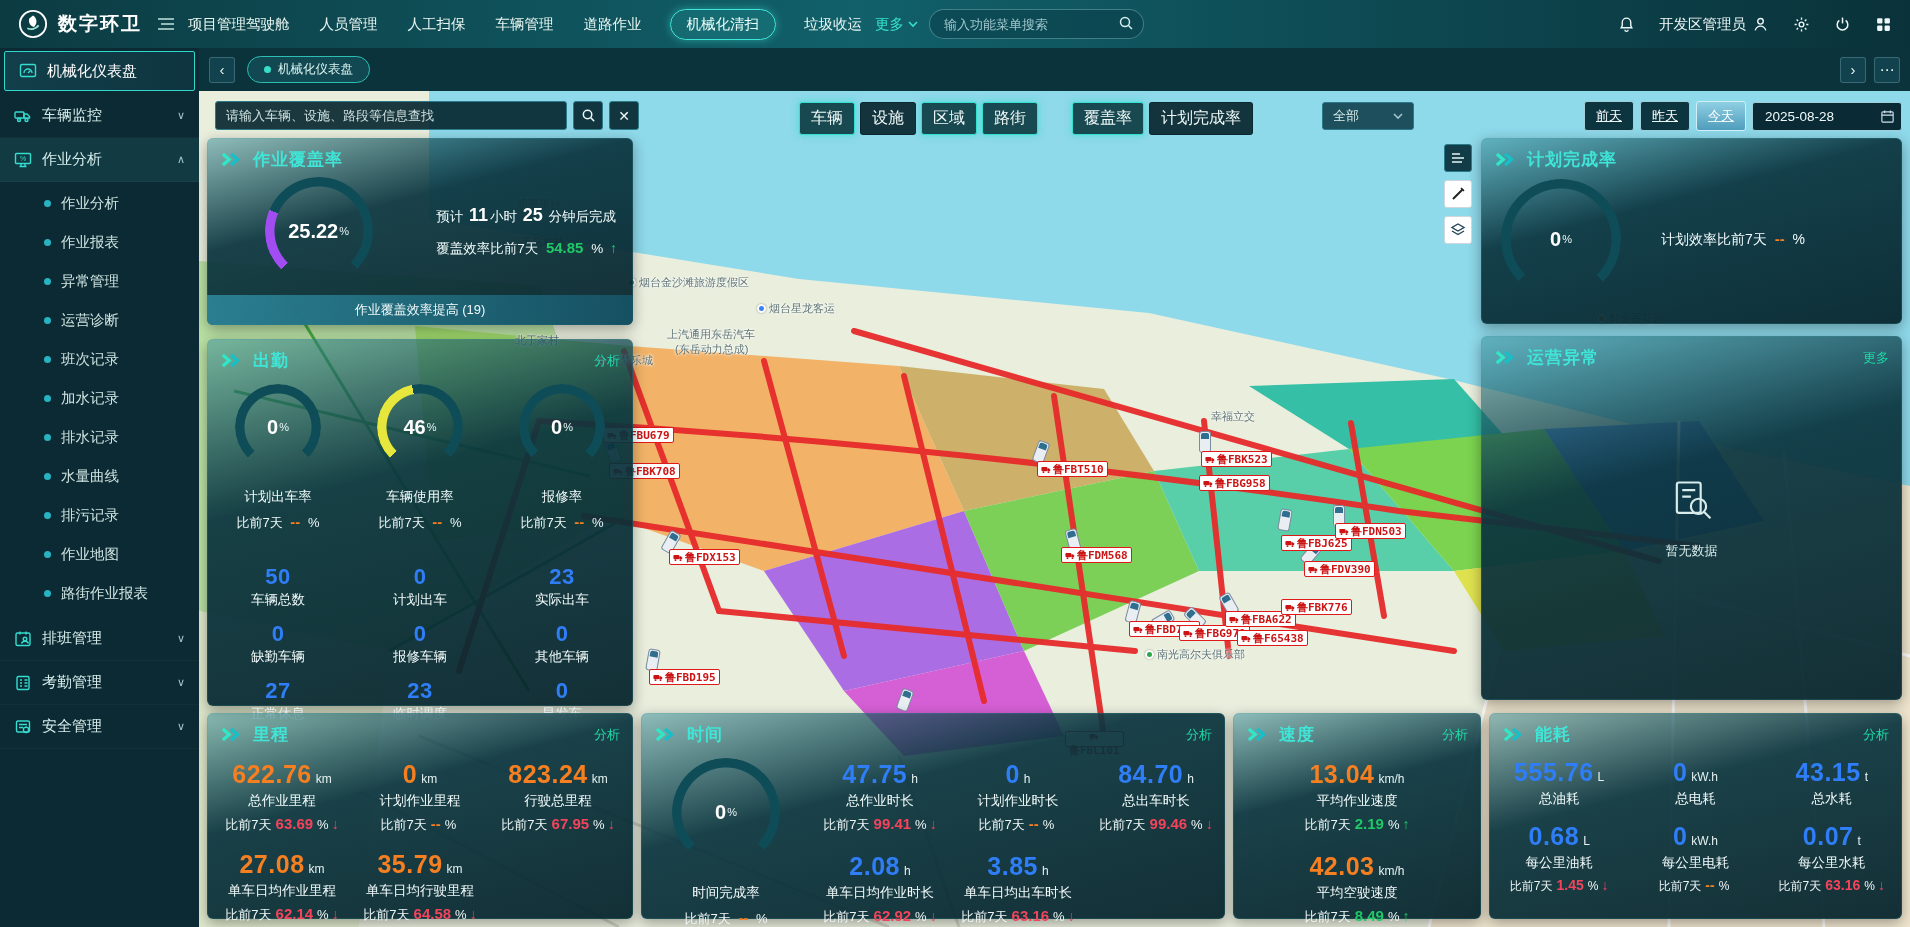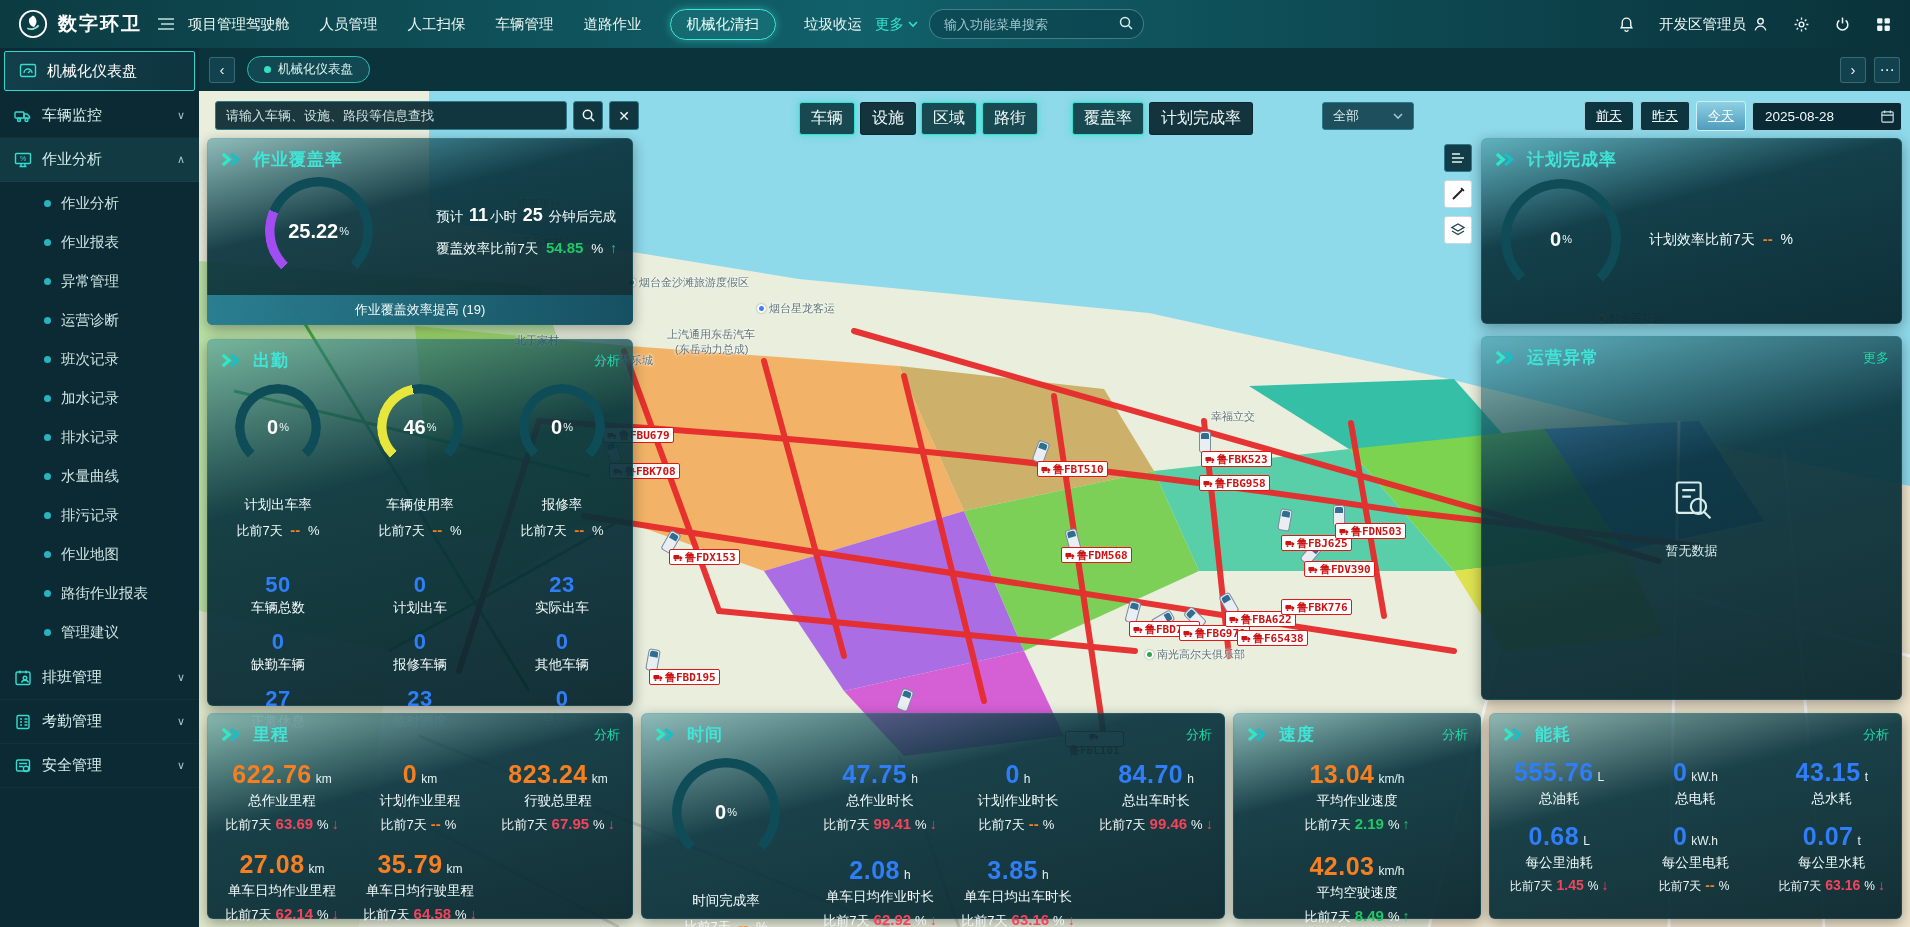--- a/index.html
+++ b/index.html
@@ -132,41 +132,41 @@
   .cov-right { margin-left:22px; display:flex; flex-direction:column; gap:13px; }
   .cov-eta { font-size:13.5px; color:#f2fbfb; }
   .cov-eta b { font-size:18px; color:#fff; margin:0 2px; }
   .cov-eff { font-size:13.5px; color:#f2fbfb; }
   .cov-footer { position:absolute; left:0; right:0; bottom:0; height:30px; line-height:30px; text-align:center;
     font-size:13px; color:#f0fafa; border-radius:0 0 6px 6px;
     background:linear-gradient(90deg,rgba(46,138,158,0.85),rgba(22,88,108,0.80)); }
 
   .p-attend { left:8px; top:248px; width:426px; height:367px; }
   .att-gauges { display:grid; grid-template-columns:repeat(3,1fr); text-align:center; padding-top:8px; }
-  .att-g-label { font-size:13.5px; margin-top:26px; color:#f2fbfb; }
+  .att-g-label { font-size:13.5px; margin-top:18px; color:#f2fbfb; }
   .att-g-cmp { font-size:13px; margin-top:7px; color:#eef6f6; }
   .att-stats { display:grid; grid-template-columns:repeat(3,1fr); row-gap:12px; text-align:center; margin-top:32px; }
   .att-stats .num { font-size:22px; color:#2f7ef8; }
   .att-stats .stat-label { margin-top:1px; }
 
   .p-mileage { left:8px;  top:622px; width:426px; height:206px; }
   .p-time    { left:442px; top:622px; width:584px; height:206px; }
   .p-speed   { left:1034px;top:622px; width:248px; height:206px; }
   .p-energy  { left:1290px;top:622px; width:413px; height:206px; }
   .time-body { display:flex; padding-top:2px; }
   .time-gcol { width:170px; flex:none; text-align:center; padding-top:6px; }
   .time-grid { flex:1; display:grid; grid-template-columns:repeat(3,1fr); row-gap:16px; text-align:center; padding-top:8px; }
   .speed-col { display:flex; flex-direction:column; gap:18px; text-align:center; padding-top:10px; }
   .energy-grid { display:grid; grid-template-columns:repeat(3,1fr); row-gap:14px; text-align:center; padding:8px 2px 0; }
   .energy-grid .stat-cmp { font-size:12px; }
   .energy-grid .cmp-val { font-size:14px; }
 
   .p-plan { left:1282px; top:47px; width:421px; height:186px; }
   .plan-body { display:flex; align-items:center; padding:4px 20px 0; }
-  .plan-text { margin-left:28px; font-size:14px; color:#f2fbfb; white-space:nowrap;text-align:right; }
+  .plan-text { margin-left:40px; font-size:14px; color:#f2fbfb; white-space:nowrap;text-align:right; }
 
   .p-anomaly { left:1282px; top:245px; width:421px; height:364px; }
   .empty-state { height:290px; display:flex; flex-direction:column; align-items:center; justify-content:center; gap:14px; }
   .empty-text { font-size:13px; color:#d8ecec; }
 </style>
 </head>
 <body>
 
 <div id="app">
 
@@ -338,24 +338,20 @@
         <div class="side-child">
           <span class="dot"></span>
           <span>作业地图</span>
         </div>
 
         <div class="side-child">
           <span class="dot"></span>
           <span>路街作业报表</span>
         </div>
 
-        <div class="side-child">
-          <span class="dot"></span>
-          <span>管理建议</span>
-        </div>
       </div>
     <div class="side-item">
       <span class="side-ico">
         <svg width="18" height="18" viewBox="0 0 18 18" fill="none" stroke="currentColor" stroke-width="1.4">
             <rect x="2" y="3" width="14" height="12.5" rx="1.5"></rect>
             <path d="M6 1.5v3M12 1.5v3"></path>
             <circle cx="11" cy="9" r="1.8"></circle>
             <path d="M7.5 13.5c.5-1.5 1.8-2.2 3.5-2.2s3 .7 3.5 2.2"></path>
           </svg>
       </span>

